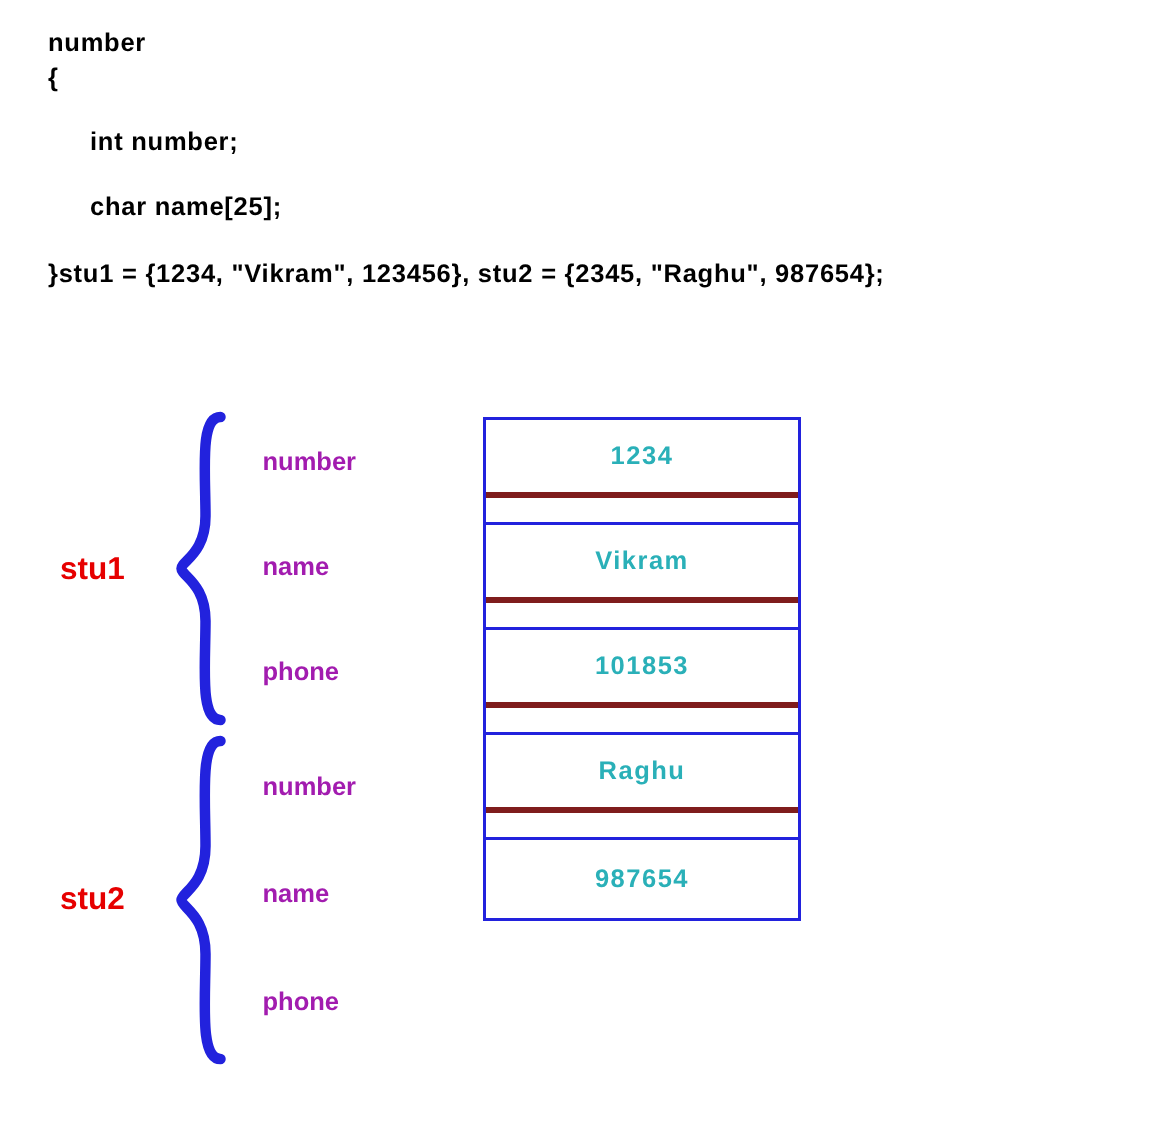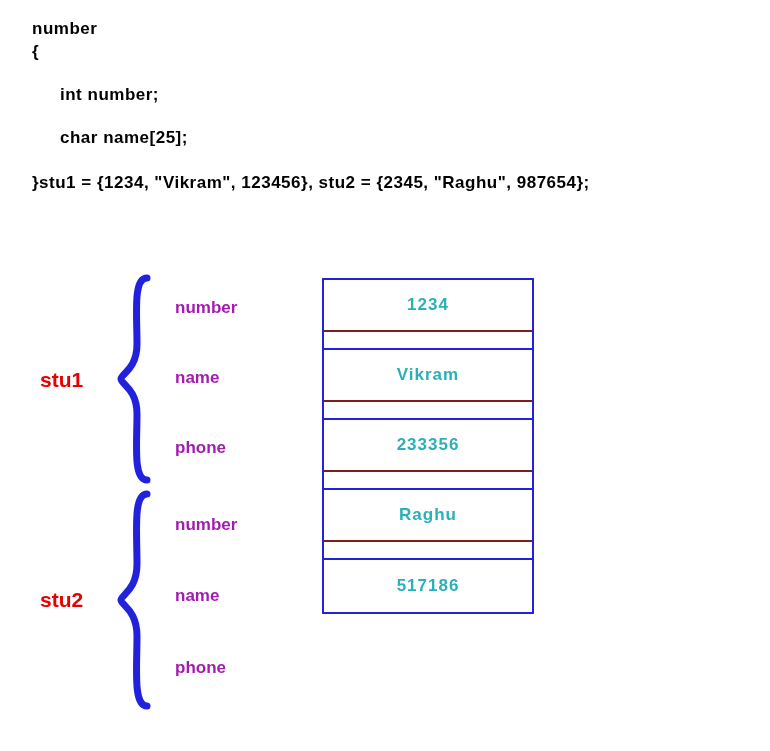--- a/index.html
+++ b/index.html
@@ -64,21 +64,21 @@
     }
     .memory-table {
       position: absolute;
       left: 282px;
       top: -2px;
       width: 212px;
       border: 2px solid #2222dd;
     }
     .mem-cell {
       height: 52px;
-      border-bottom: 2px solid #7f1d1d;
+      border-bottom: 4px solid #7f1d1d;
       display: flex;
       align-items: center;
       justify-content: center;
       color: #2ab0b8;
       font-size: 17px;
       letter-spacing: 1px;
     }
     .mem-cell:last-child {
       border-bottom: none;
     }
@@ -124,20 +124,20 @@
     <div class="field-label" style="top:235px">number</div>
     <div class="field-label" style="top:306px">name</div>
     <div class="field-label" style="top:378px">phone</div>
   </div>
 
   <div class="memory-table">
     <div class="mem-cell">1234</div>
     <div class="sep-gap"></div>
     <div class="mem-cell">Vikram</div>
     <div class="sep-gap"></div>
-    <div class="mem-cell">233356</div>
+    <div class="mem-cell">101853</div>
     <div class="sep-gap"></div>
     <div class="mem-cell">Raghu</div>
     <div class="sep-gap"></div>
-    <div class="mem-cell">517186</div>
+    <div class="mem-cell">987654</div>
   </div>
 
 </div>
 
 </body></html>

